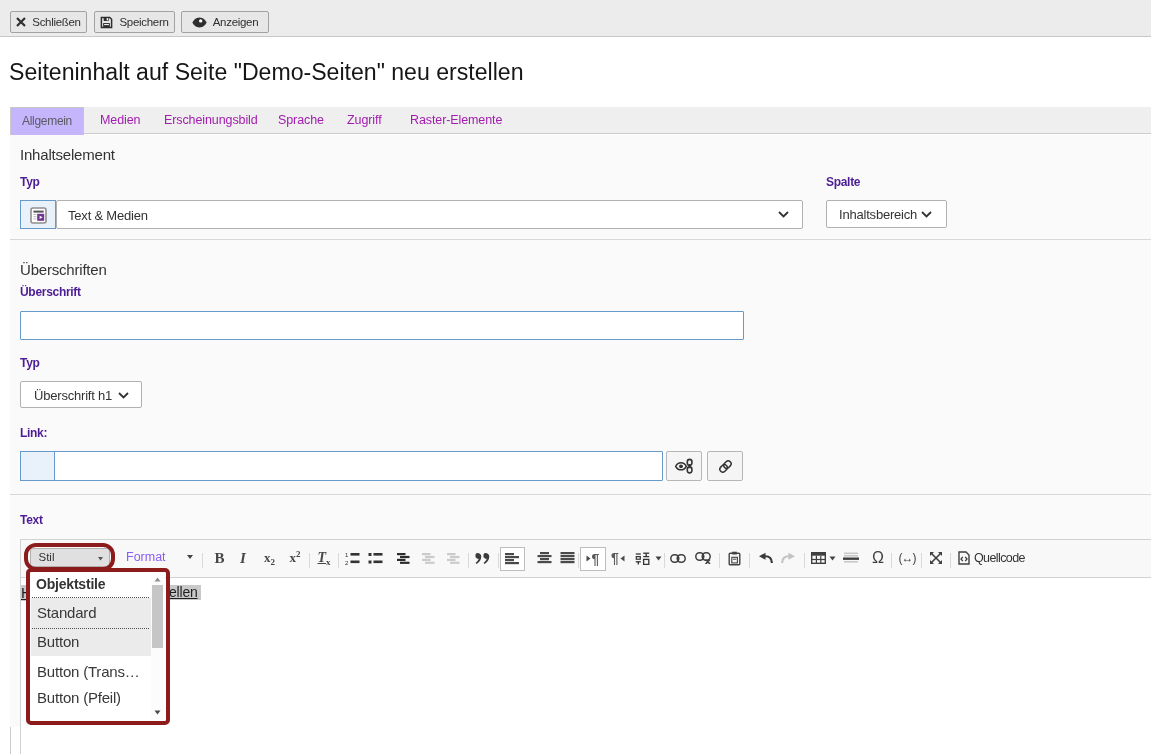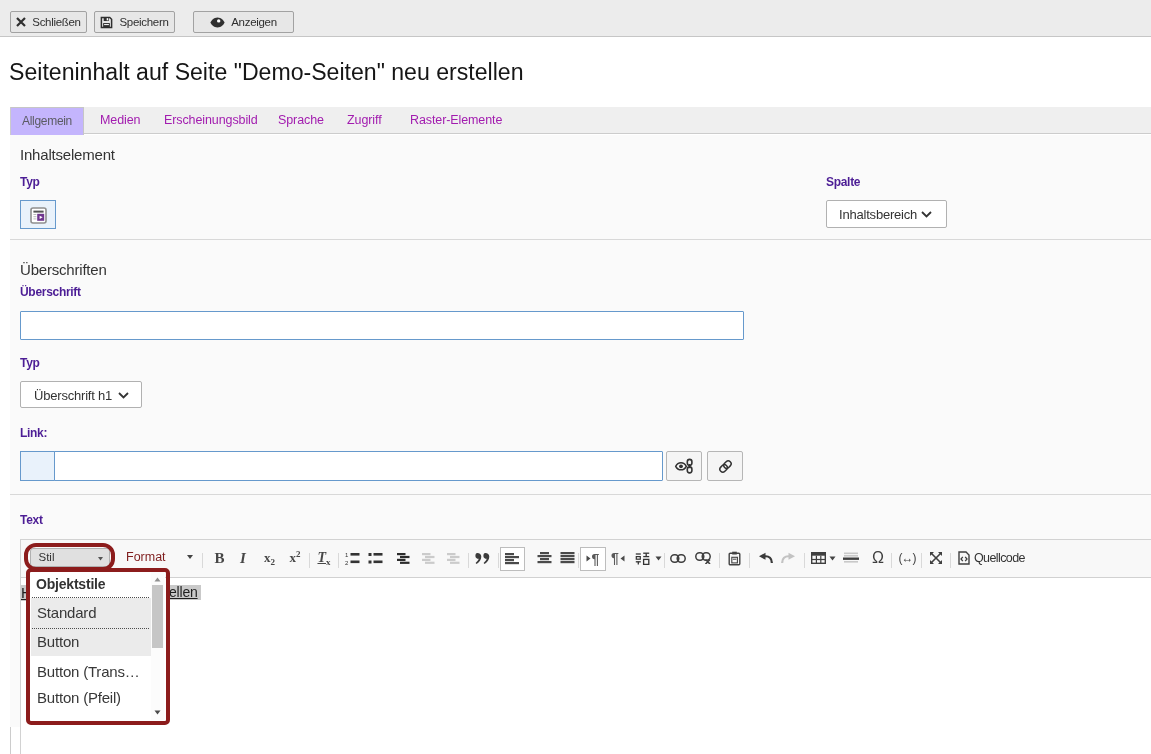--- a/index.html
+++ b/index.html
@@ -53,21 +53,21 @@
   <div class="dbtn" style="left:94px; width:81px;">
     <svg width="13" height="13" viewBox="0 0 14 14">
         <path d="M1.5 1.5 h9 l2 2 v9 h-11 z" fill="none" stroke="#2f2f2f" stroke-width="1.6"></path>
         <rect x="4" y="1.8" width="5.4" height="3.6" fill="#2f2f2f"></rect>
         <rect x="7.2" y="2.3" width="1.5" height="2.4" fill="#fff"></rect>
         <rect x="3.4" y="7.6" width="7.2" height="4.6" fill="#2f2f2f"></rect>
         <rect x="4.4" y="8.7" width="5.2" height="1.1" fill="#fff"></rect>
       </svg>
     <span>Speichern</span>
   </div>
-  <div class="dbtn" style="left:181px; width:101px;margin-left:12px;">
+  <div class="dbtn" style="left:181px; width:88px;">
     <svg width="15" height="11" viewBox="0 0 15 11">
         <path d="M7.5 0.5 C3.8 0.5 1.3 3.5 0.4 5.5 C1.3 7.5 3.8 10.5 7.5 10.5 C11.2 10.5 13.7 7.5 14.6 5.5 C13.7 3.5 11.2 0.5 7.5 0.5 Z" fill="#2f2f2f"></path>
         <circle cx="8.7" cy="3.9" r="1.7" fill="#fff"></circle>
       </svg>
     <span>Anzeigen</span>
   </div>
 
   <div id="h1">Seiteninhalt auf Seite "Demo-Seiten" neu erstellen</div>
 
   <div id="tabstrip">
@@ -90,20 +90,26 @@
       <svg style="position:absolute;left:9px;top:6px;" width="17" height="17" viewBox="0 0 17 17">
         <rect x="1" y="1" width="15" height="15" rx="2" fill="#fff" stroke="#8f8f8f" stroke-width="1.6"></rect>
         <rect x="3.4" y="3.6" width="10.2" height="2" fill="#555"></rect>
         <rect x="3.4" y="7" width="3" height="1" fill="#bbb"></rect>
         <rect x="3.4" y="9.2" width="3" height="1" fill="#bbb"></rect>
         <rect x="3.4" y="11.4" width="3" height="1" fill="#bbb"></rect>
         <rect x="7.2" y="6.8" width="7" height="7" fill="#70368f"></rect>
         <path d="M9.6 8.7 L12.6 10.3 L9.6 11.9 Z" fill="#fff"></path>
       </svg>
     </div>
+    <div class="selectbox" style="left:46px; top:65px; width:747px; height:29px;">
+      <span class="sel-text" style="left:11px;">Text &amp; Medien</span>
+      <svg class="chev" style="right:13px; top:10px;" width="11" height="7" viewBox="0 0 11 7">
+          <path d="M1 1 L5.5 5.5 L10 1" fill="none" stroke="#333" stroke-width="1.8"></path>
+        </svg>
+    </div>
     <div class="lbl" style="left:816px; top:39.5px;">Spalte</div>
     <div class="selectbox" style="left:816px; top:65px; width:121px; height:28px;">
       <span class="sel-text" style="left:12px;">Inhaltsbereich</span>
       <svg class="chev" style="right:14px; top:10px;" width="11" height="7" viewBox="0 0 11 7">
           <path d="M1 1 L5.5 5.5 L10 1" fill="none" stroke="#333" stroke-width="1.8"></path>
         </svg>
     </div>
 
     <div class="sectitle" style="top:126px;">Überschriften</div>
     <div class="lbl" style="top:149.5px;">Überschrift</div>
@@ -142,21 +148,21 @@
       <div id="toolbar">
 
         <div style="position:absolute; left:8.5px; top:8px; width:80px; height:19px; background:#e0e0e0; border:1px solid #b0b0b0; border-radius:3px;">
           <span style="position:absolute; left:8px; top:2px; font-size:11.5px; color:#333;">Stil</span>
           <svg style="position:absolute; right:6px; top:8px;" width="5" height="3.5" viewBox="0 0 5 3.5">
               <path d="M0 0 L5 0 L2.5 3.5 Z" fill="#555"></path>
             </svg>
         </div>
 
         <div style="position:absolute; left:96px; top:8px; width:80px; height:19px;">
-          <span style="position:absolute; left:9px; top:2px; font-size:12.5px; color:#7f1d1d;">Format</span>
+          <span style="position:absolute; left:9px; top:2px; font-size:12.5px; color:#8b5cf6;">Format</span>
           <svg style="position:absolute; right:4px; top:7px;" width="6" height="4" viewBox="0 0 6 4">
               <path d="M0 0 L6 0 L3 4 Z" fill="#444"></path>
             </svg>
         </div>
         <div class="tsep" style="left:181px;"></div>
         <div class="tbtn" style="left:189.5px; width:18px;">
             <span style="font-family:'Liberation Serif'; font-weight:bold; font-size:15px; color:#474747;">B</span>
           </div>
         <div class="tbtn" style="left:213px; width:18px;">
             <span style="font-family:'Liberation Serif'; font-weight:bold; font-style:italic; font-size:15px; color:#474747;">I</span>

